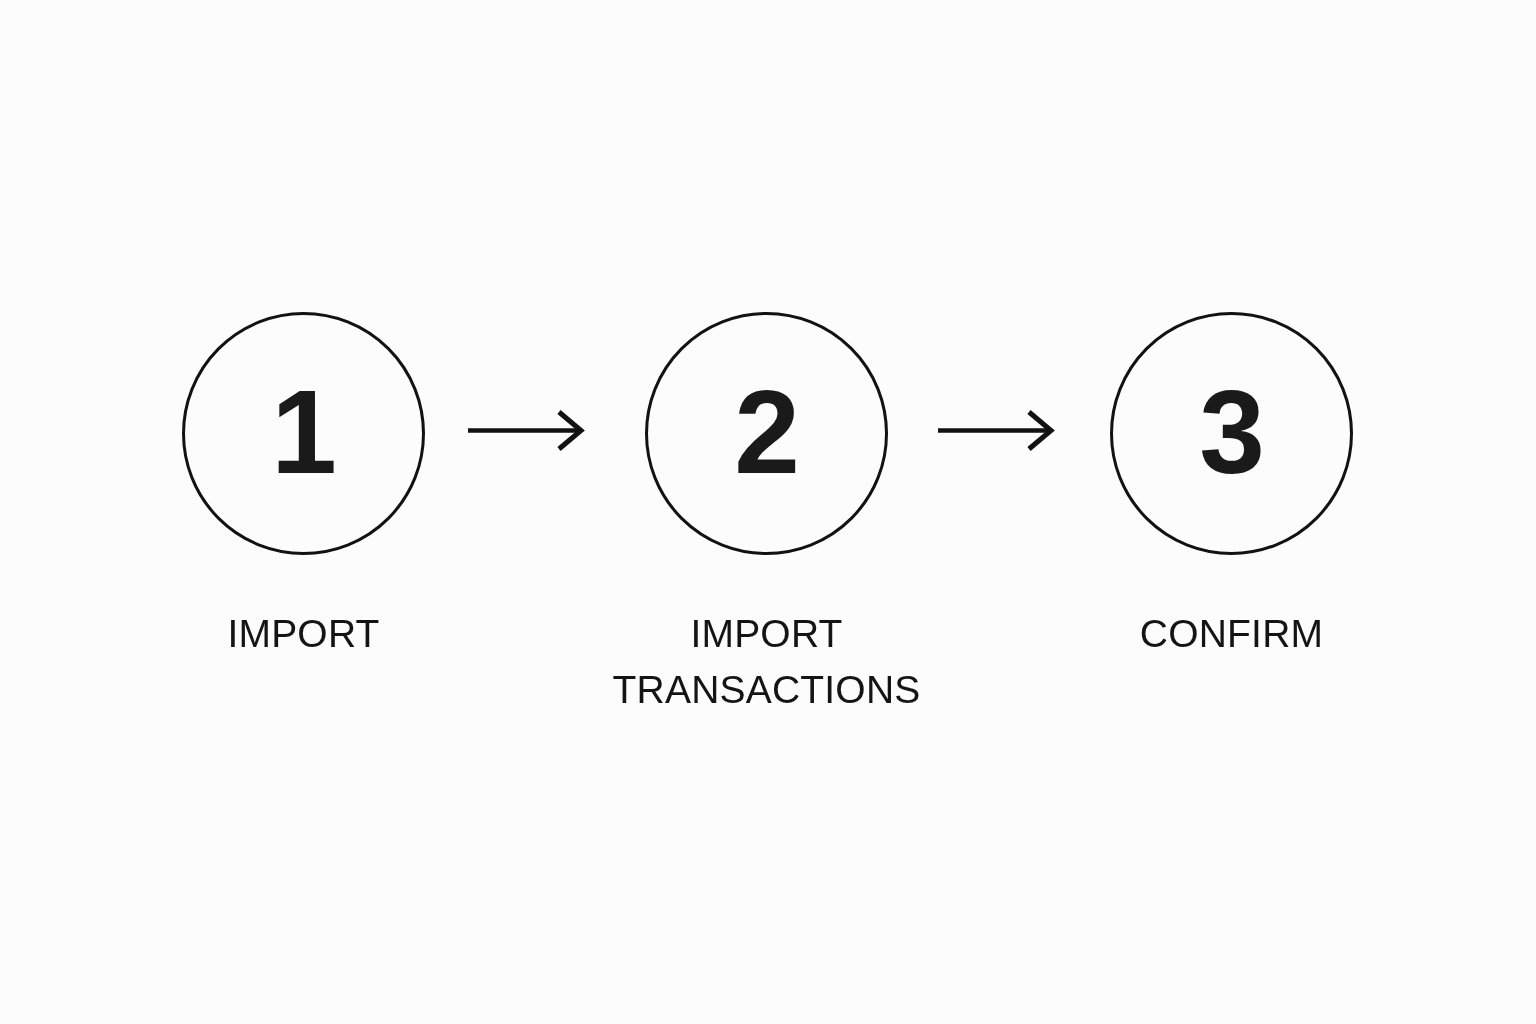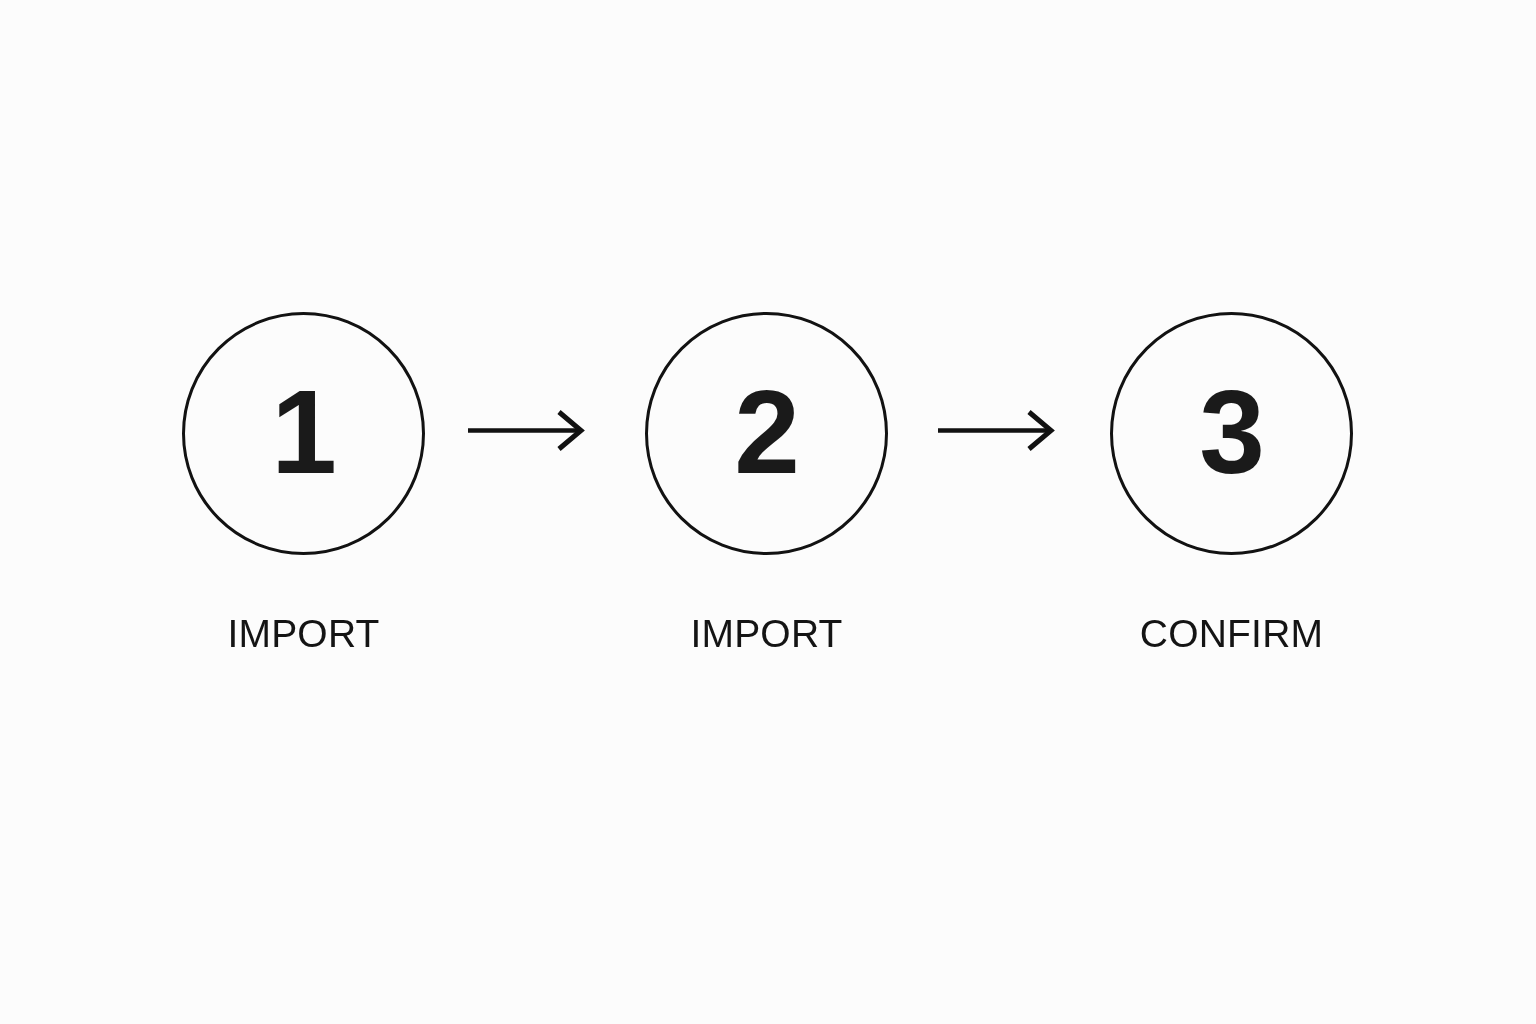--- a/index.html
+++ b/index.html
@@ -111,20 +111,21 @@
       <polyline points="96,3 118,21.5 96,40" fill="none" stroke="#121212" stroke-width="5" stroke-linecap="butt" stroke-linejoin="miter"></polyline>
     </svg>
   </div>
 
   <div class="step step-2">
     <div class="step-circle">
       <span class="step-number">2</span>
     </div>
     <div class="step-label">
       <span class="label-line">IMPORT</span>
+      <span class="label-line">TRANSACTIONS</span>
     </div>
   </div>
 
   <div class="connector connector-2">
     <svg viewBox="0 0 124 44" xmlns="http://www.w3.org/2000/svg">
       <line x1="5" y1="21.5" x2="116" y2="21.5" stroke="#121212" stroke-width="4.5" stroke-linecap="butt"></line>
       <polyline points="96,3 118,21.5 96,40" fill="none" stroke="#121212" stroke-width="5" stroke-linecap="butt" stroke-linejoin="miter"></polyline>
     </svg>
   </div>
 

